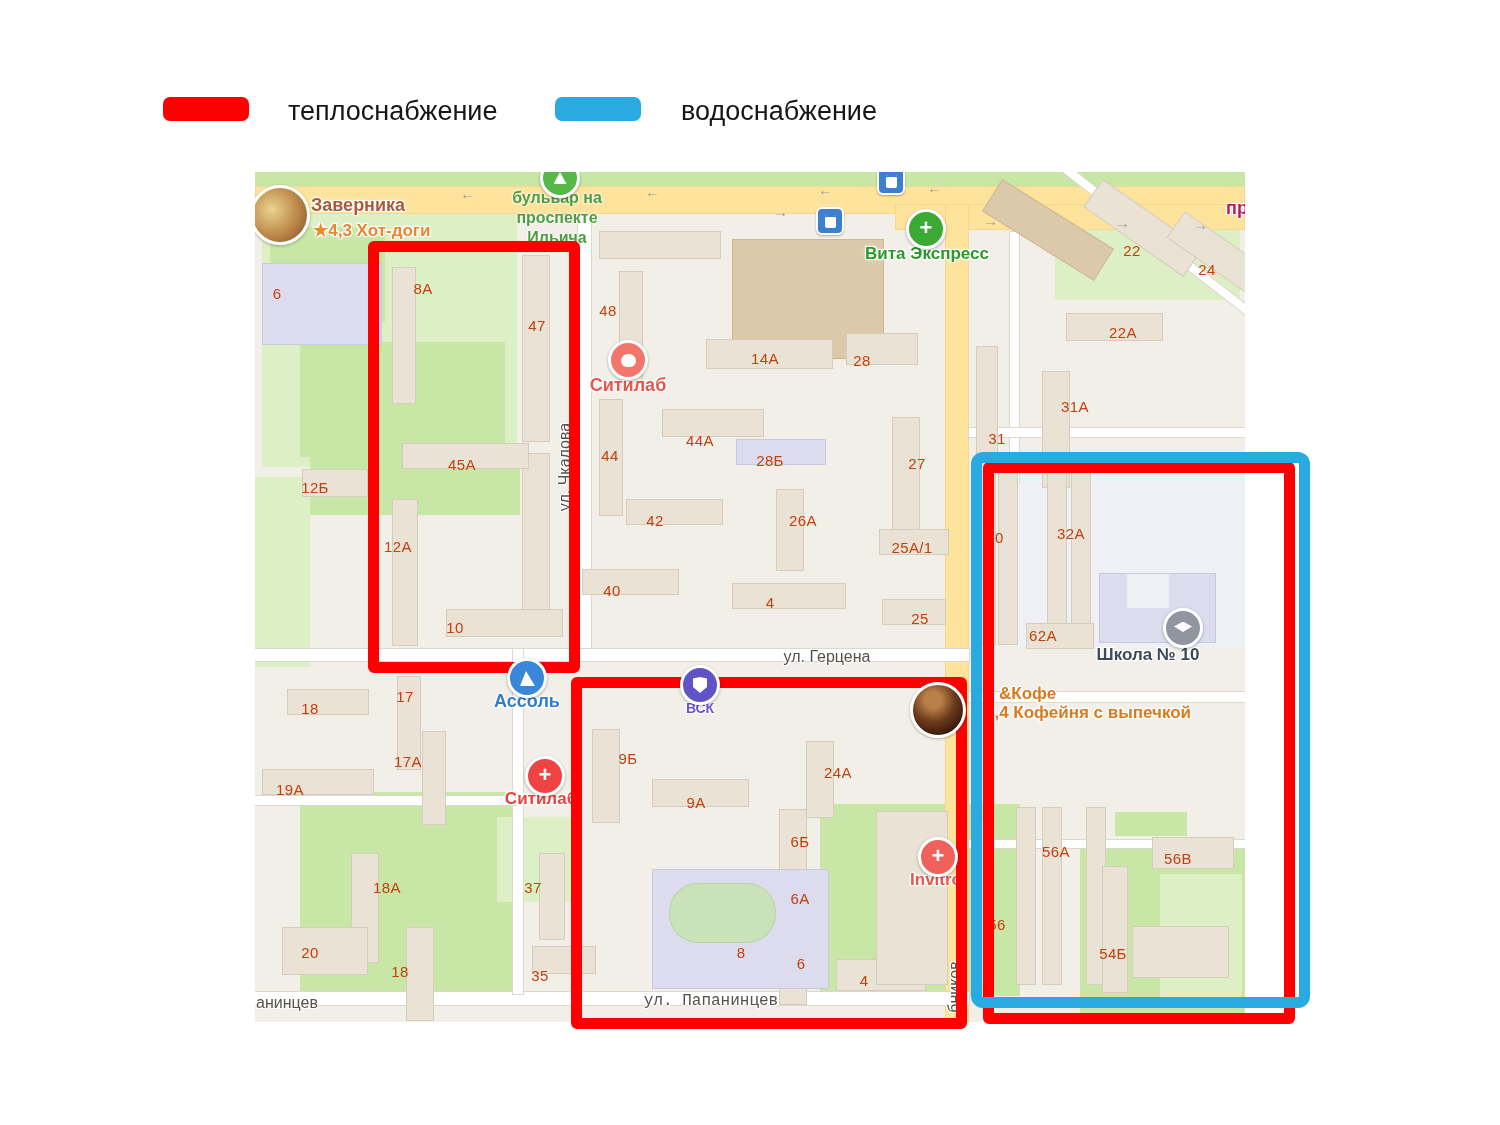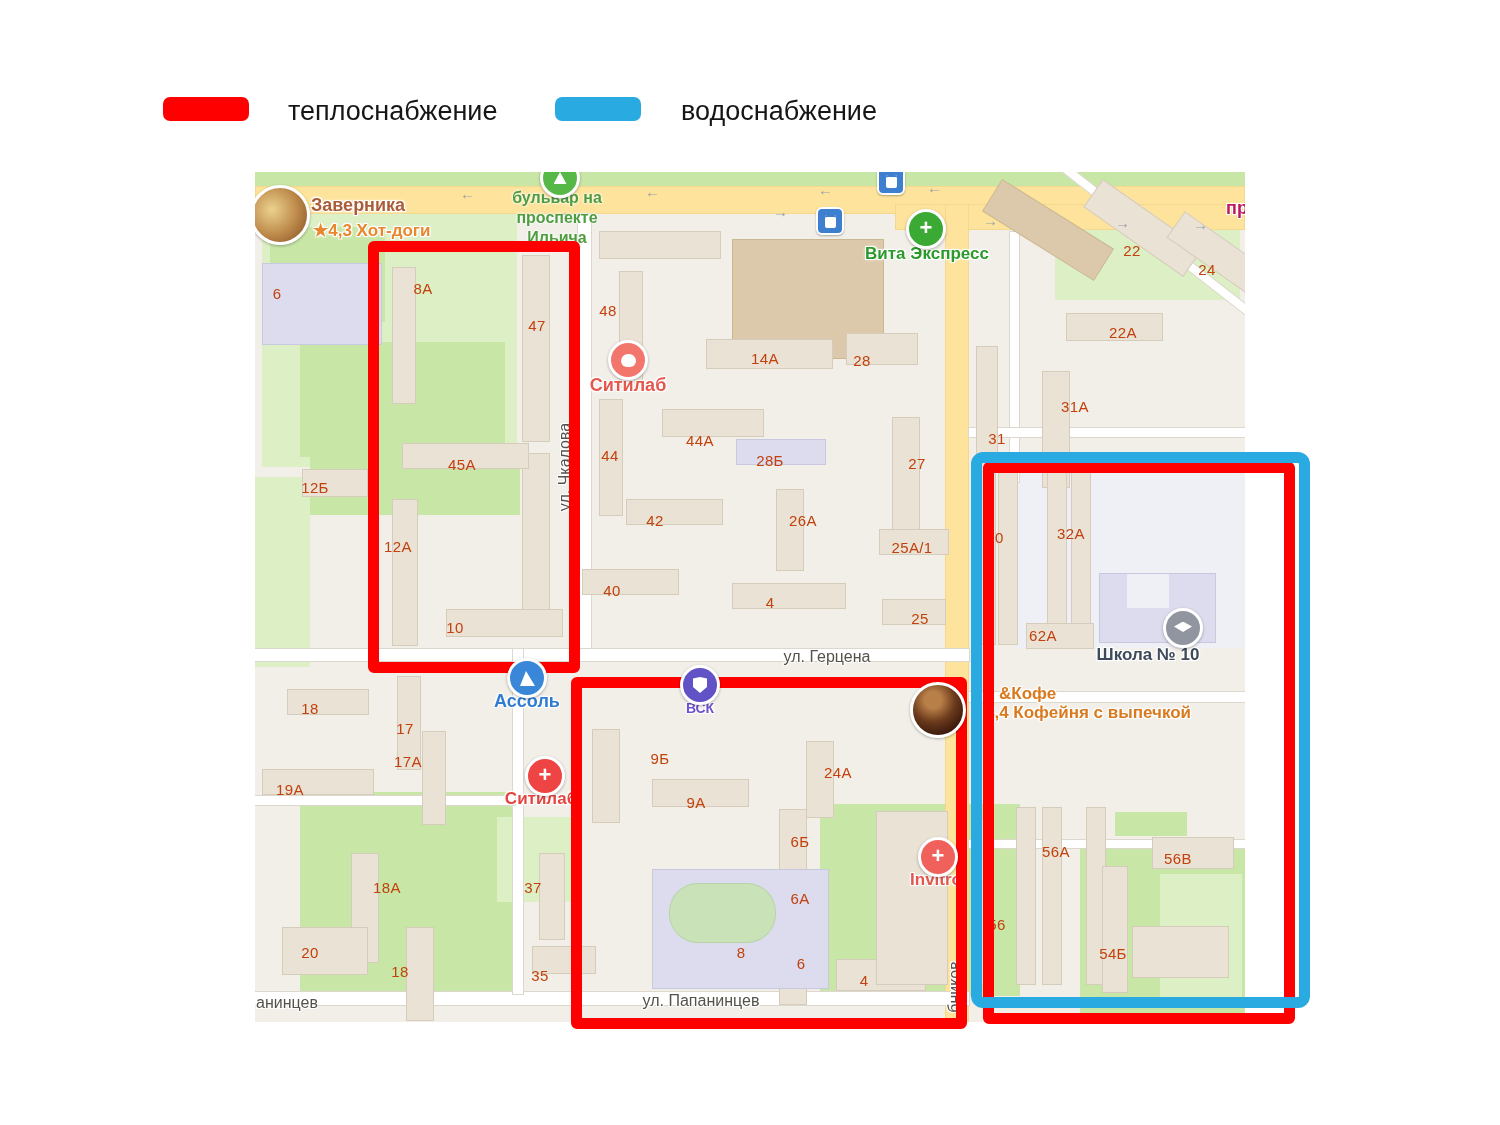--- a/index.html
+++ b/index.html
@@ -167,33 +167,33 @@
     <div class="arr" style="left: 672px; top: 7px;">←</div>
     <div class="arr" style="left: 300px; top: 31px;">→</div>
     <div class="arr" style="left: 518px; top: 31px;">→</div>
     <div class="arr" style="left: 728px; top: 40px;">→</div>
     <div class="arr" style="left: 860px; top: 42px;">→</div>
     <div class="arr" style="left: 938px; top: 44px;">→</div>
     <div class="" id="blvd" style="left: 302px; top: 16px;">бульвар на
 проспекте
 Ильича</div>
     <div class="sl" style="left: 572px; top: 485px;">ул. Герцена</div>
-    <div class="sl" style="left: 446px; top: 829px;">ул. Папанинцев</div>
+    <div class="sl" style="left: 456px; top: 829px; font-family: Liberation Mono, monospace;">ул. Папанинцев</div>
     <div class="sl" style="left: 32px; top: 831px;">анинцев</div>
     <div class="sl rot" style="left: 310px; top: 295px;">ул. Чкалова</div>
     <div class="sl rot" style="left: 700px; top: 815px;">бников</div>
     <div class="sl bold" style="left: 982px; top: 36px;">пр</div>
     <div class="bl" style="left: 22px; top: 121px;">6</div>
     <div class="bl" style="left: 168px; top: 116px;">8А</div>
     <div class="bl" style="left: 282px; top: 153px;">47</div>
     <div class="bl" style="left: 60px; top: 315px;">12Б</div>
     <div class="bl" style="left: 182px; top: 292px; margin-left: 25px;">45А</div>
     <div class="bl" style="left: 143px; top: 374px;">12А</div>
     <div class="bl" style="left: 200px; top: 455px;">10</div>
-    <div class="bl" style="left: 150px; top: 524px; margin-top: 32px;">17</div>
+    <div class="bl" style="left: 150px; top: 524px;">17</div>
     <div class="bl" style="left: 55px; top: 536px;">18</div>
     <div class="bl" style="left: 153px; top: 589px;">17А</div>
     <div class="bl" style="left: 35px; top: 617px;">19А</div>
     <div class="bl" style="left: 132px; top: 715px;">18А</div>
     <div class="bl" style="left: 55px; top: 780px;">20</div>
     <div class="bl" style="left: 145px; top: 799px;">18</div>
     <div class="bl" style="left: 278px; top: 715px;">37</div>
     <div class="bl" style="left: 285px; top: 803px;">35</div>
     <div class="bl" style="left: 353px; top: 138px;">48</div>
     <div class="bl" style="left: 510px; top: 186px;">14А</div>
@@ -201,21 +201,21 @@
     <div class="bl" style="left: 355px; top: 283px;">44</div>
     <div class="bl" style="left: 445px; top: 268px;">44А</div>
     <div class="bl" style="left: 515px; top: 288px;">28Б</div>
     <div class="bl" style="left: 400px; top: 348px;">42</div>
     <div class="bl" style="left: 548px; top: 348px;">26А</div>
     <div class="bl" style="left: 662px; top: 291px;">27</div>
     <div class="bl" style="left: 657px; top: 375px;">25А/1</div>
     <div class="bl" style="left: 357px; top: 418px;">40</div>
     <div class="bl" style="left: 515px; top: 430px;">4</div>
     <div class="bl" style="left: 665px; top: 446px;">25</div>
-    <div class="bl" style="left: 373px; top: 586px; margin-left: 32px;">9Б</div>
+    <div class="bl" style="left: 373px; top: 586px;">9Б</div>
     <div class="bl" style="left: 441px; top: 630px;">9А</div>
     <div class="bl" style="left: 583px; top: 600px;">24А</div>
     <div class="bl" style="left: 545px; top: 669px;">6Б</div>
     <div class="bl" style="left: 545px; top: 726px;">6А</div>
     <div class="bl" style="left: 546px; top: 791px;">6</div>
     <div class="bl" style="left: 486px; top: 780px;">8</div>
     <div class="bl" style="left: 609px; top: 808px;">4</div>
     <div class="bl" style="left: 877px; top: 78px;">22</div>
     <div class="bl" style="left: 952px; top: 97px;">24</div>
     <div class="bl" style="left: 868px; top: 160px;">22А</div>

